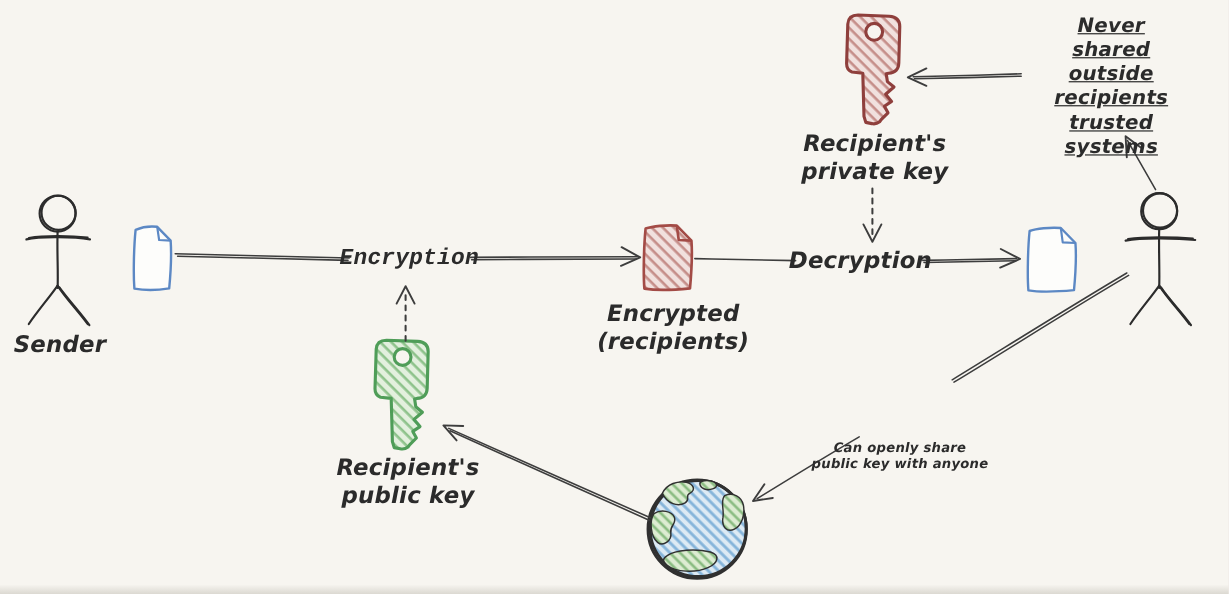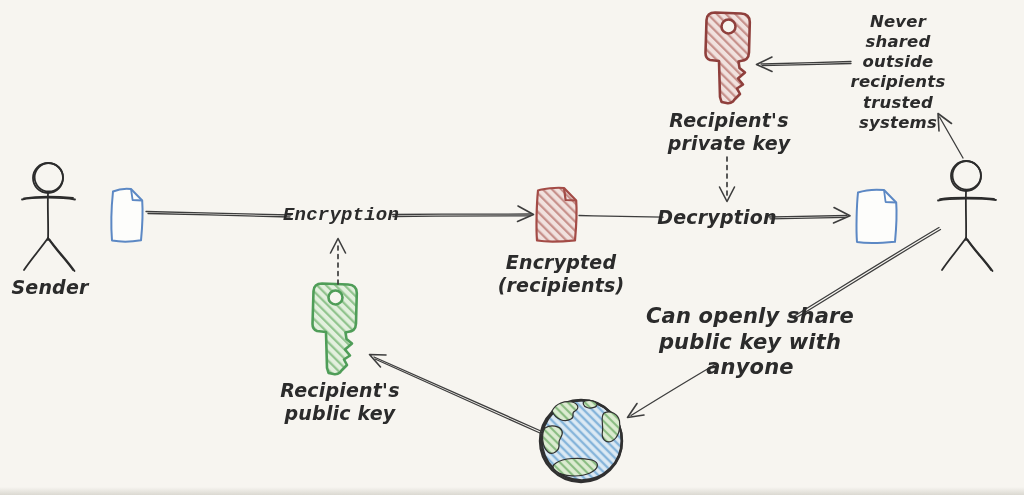--- a/index.html
+++ b/index.html
@@ -27,21 +27,21 @@
   .keygreen{stroke:var(--key_green,#4f9d58);stroke-width:2.6;stroke-linejoin:round;}
   .keyhole{fill:var(--background,#f7f5f0);}
   .globe-outline{stroke:var(--globe_outline,#303030);stroke-width:2.4;}
   .land{stroke:var(--globe_outline,#3a3a3a);stroke-width:1.2;stroke-linejoin:round;}
   .lbl{
     position:absolute;transform:translate(-50%,-50%);
     font-style:italic;font-weight:700;color:var(--text,#2b2b2b);
     text-align:center;white-space:pre-line;line-height:1.22;letter-spacing:.2px;
   }
   .fs19{font-size:19px;}
-  .fs17{font-size:21px;}
+  .fs17{font-size:11px;margin-top:38px;}
   .fs16{font-size:16.5px;}
 </style>
 </head>
 <body>
 
 <div id="stage">
 
   <svg width="1024" height="495" viewBox="0 0 1024 495">
     <defs>
       <pattern id="hatchRed" width="6.5" height="6.5" patternUnits="userSpaceOnUse" patternTransform="rotate(-45)">
@@ -179,19 +179,19 @@
 
   <div class="lbl fs19" style="left:50px;top:288px;">Sender</div>
   <div class="lbl fs19" style="left:341px;top:216px;font-family:Liberation Mono, monospace;">Encryption</div>
   <div class="lbl fs19" style="left:717px;top:218px;">Decryption</div>
   <div class="lbl fs19" style="left:561px;top:274px;">Encrypted
 (recipients)</div>
   <div class="lbl fs19" style="left:729px;top:132px;">Recipient's
 private key</div>
   <div class="lbl fs19" style="left:340px;top:402px;">Recipient's
 public key</div>
-  <div class="lbl fs16" style="left:898px;top:72px;">Never shared
+  <div class="lbl fs16" style="left:926px;top:72px;text-decoration:underline;">Never shared
 outside recipients
 trusted systems</div>
   <div class="lbl fs17" style="left:750px;top:342px;">Can openly share
 public key with anyone</div>
 
 </div>
 
 </body></html>

